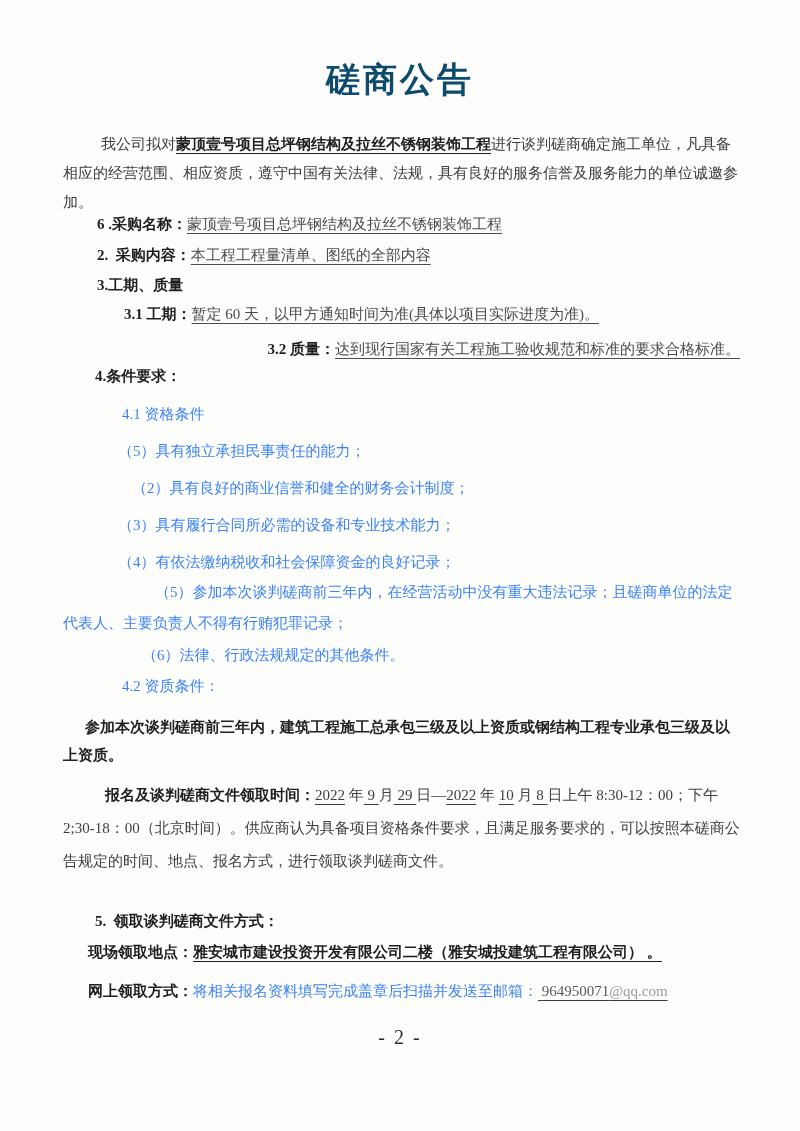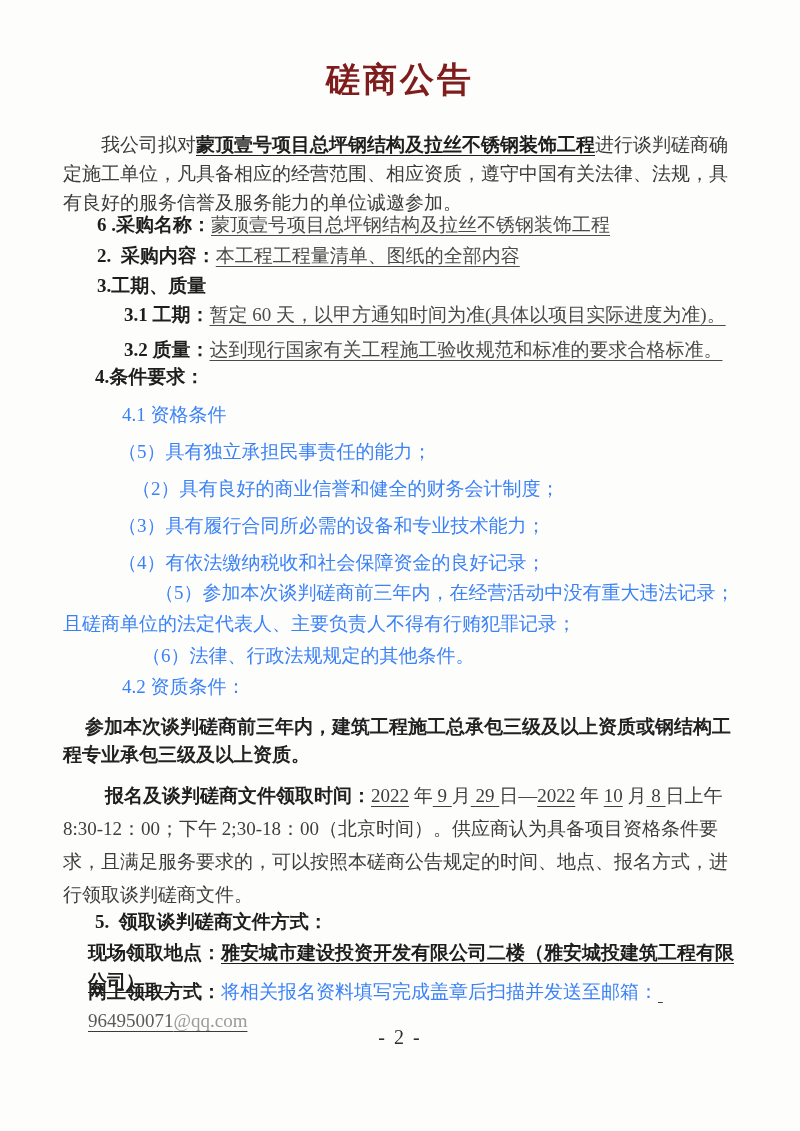--- a/index.html
+++ b/index.html
@@ -6,39 +6,39 @@
   .page {
     position:relative;
     width:800px; height:1131px;
     margin:0 auto;
     background:#fdfdfc;
     font-family:"Liberation Serif","DejaVu Serif",serif;
     color:#3c3c3c;
     overflow:hidden;
   }
   .page span, .page div { white-space:pre-wrap; }
-  .blk { position:absolute; left:63px; right:60px; font-size:19px; line-height:29px; }
+  .blk { position:absolute; left:63px; right:60px; font-size:15px; line-height:29px; }
   .b   { font-weight:bold; color:#1e1e1e; }
   .u   { text-decoration:underline; text-underline-offset:4px; text-decoration-thickness:1px; }
   .val { color:#4b4b4b; }
   .gray{ color:#3b82f6; }
   .title {
     position:absolute; left:0; right:0; top:58px;
     text-align:center;
     font-size:34px; line-height:44px;
-    font-weight:bold; color:#7f1d1d;
+    font-weight:bold; color:#0c4a6e;
     letter-spacing:3px;
   }
   .intro   { top:130px; }
   .intro   { text-indent:38px; }
   .item1   { top:210px; left:97px; }
   .item2   { top:241px; left:97px; }
   .item3   { top:271px; left:97px; }
   .item3_1 { top:300px; left:124px; }
-  .item3_2 { top:335px; left:124px; }
+  .item3_2 { top:335px; left:124px;text-align:right; }
   .item4   { top:362px; left:95px; }
   .item4_1 { top:400px; left:122px; }
   .c1      { top:437px; left:118px; }
   .c2      { top:474px; left:118px;margin-left:14px; }
   .c3      { top:511px; left:118px; }
   .c4      { top:548px; left:118px; }
   .c5      { top:577px; line-height:31px; text-indent:92px; }
   .c6      { top:641px; left:142px; }
   .item4_2 { top:672px; left:122px; }
   .qualif  { top:713px; line-height:28px; text-indent:22px; font-weight:bold; color:#222; }

